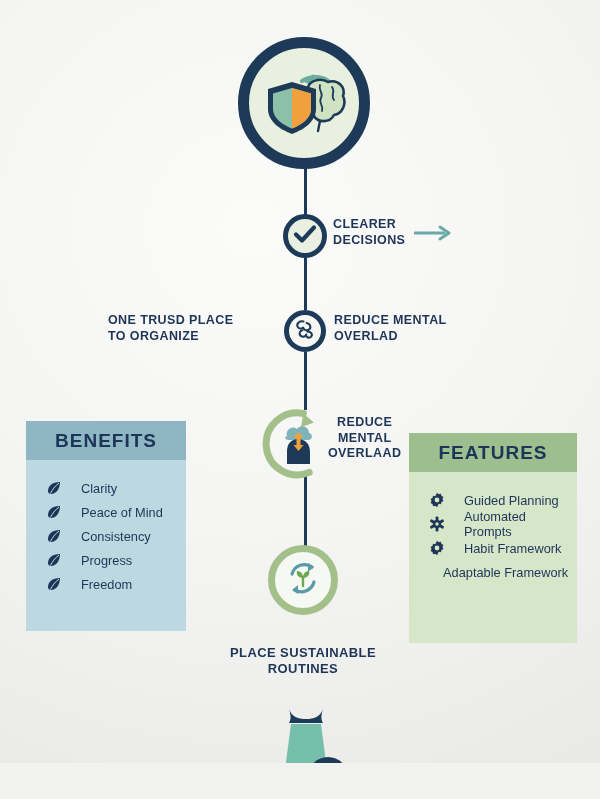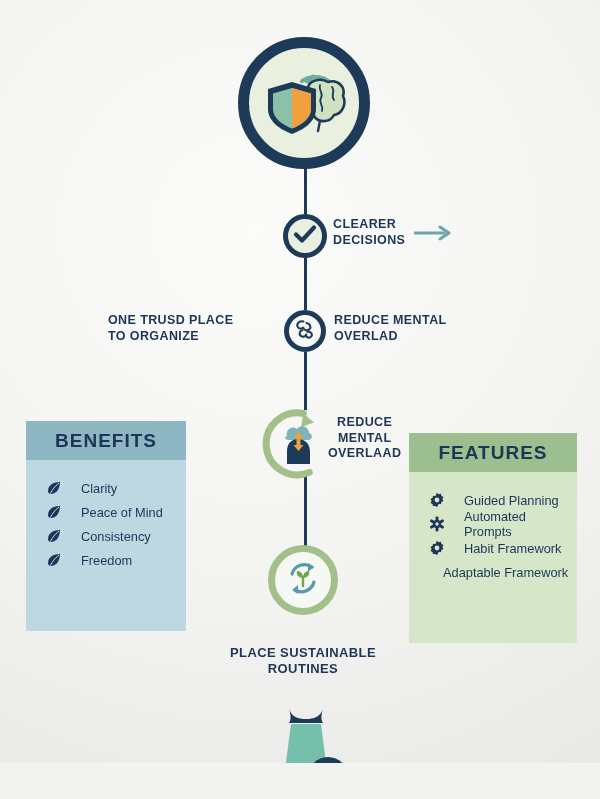--- a/index.html
+++ b/index.html
@@ -311,20 +311,29 @@
       <div class="p-item">
         <span class="ico">
           <svg width="16" height="16" viewBox="0 0 16 16">
             <path d="M14 2 C6 2, 2 6, 2 11 C2 13, 3.5 14, 5 14 C10 14, 14 9, 14 2 Z" fill="#1d3557"></path>
             <path d="M13 3 C9 6, 6 10, 4.5 13.5" fill="none" stroke="#bdd8e0" stroke-width="1"></path>
           </svg>
         </span>
         <span>Consistency</span>
       </div>
 
+      <div class="p-item">
+        <span class="ico">
+          <svg width="16" height="16" viewBox="0 0 16 16">
+            <path d="M14 2 C6 2, 2 6, 2 11 C2 13, 3.5 14, 5 14 C10 14, 14 9, 14 2 Z" fill="#1d3557"></path>
+            <path d="M13 3 C9 6, 6 10, 4.5 13.5" fill="none" stroke="#bdd8e0" stroke-width="1"></path>
+          </svg>
+        </span>
+        <span>Progress</span>
+      </div>
 
       <div class="p-item">
         <span class="ico">
           <svg width="16" height="16" viewBox="0 0 16 16">
             <path d="M14 2 C6 2, 2 6, 2 11 C2 13, 3.5 14, 5 14 C10 14, 14 9, 14 2 Z" fill="#1d3557"></path>
             <path d="M13 3 C9 6, 6 10, 4.5 13.5" fill="none" stroke="#bdd8e0" stroke-width="1"></path>
           </svg>
         </span>
         <span>Freedom</span>
       </div>

